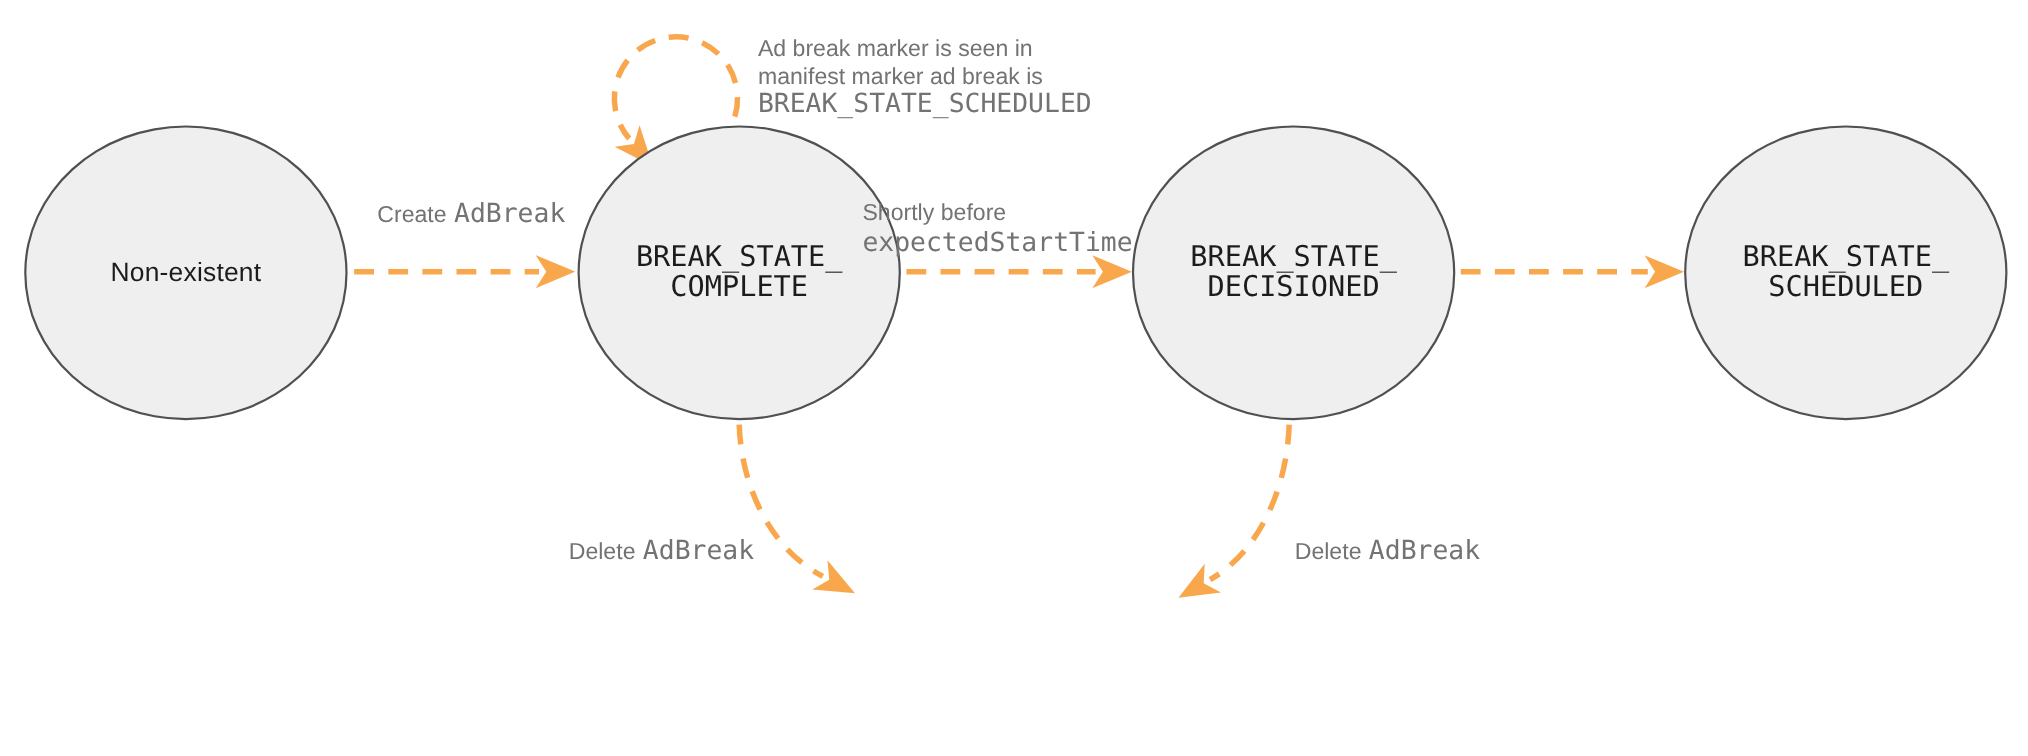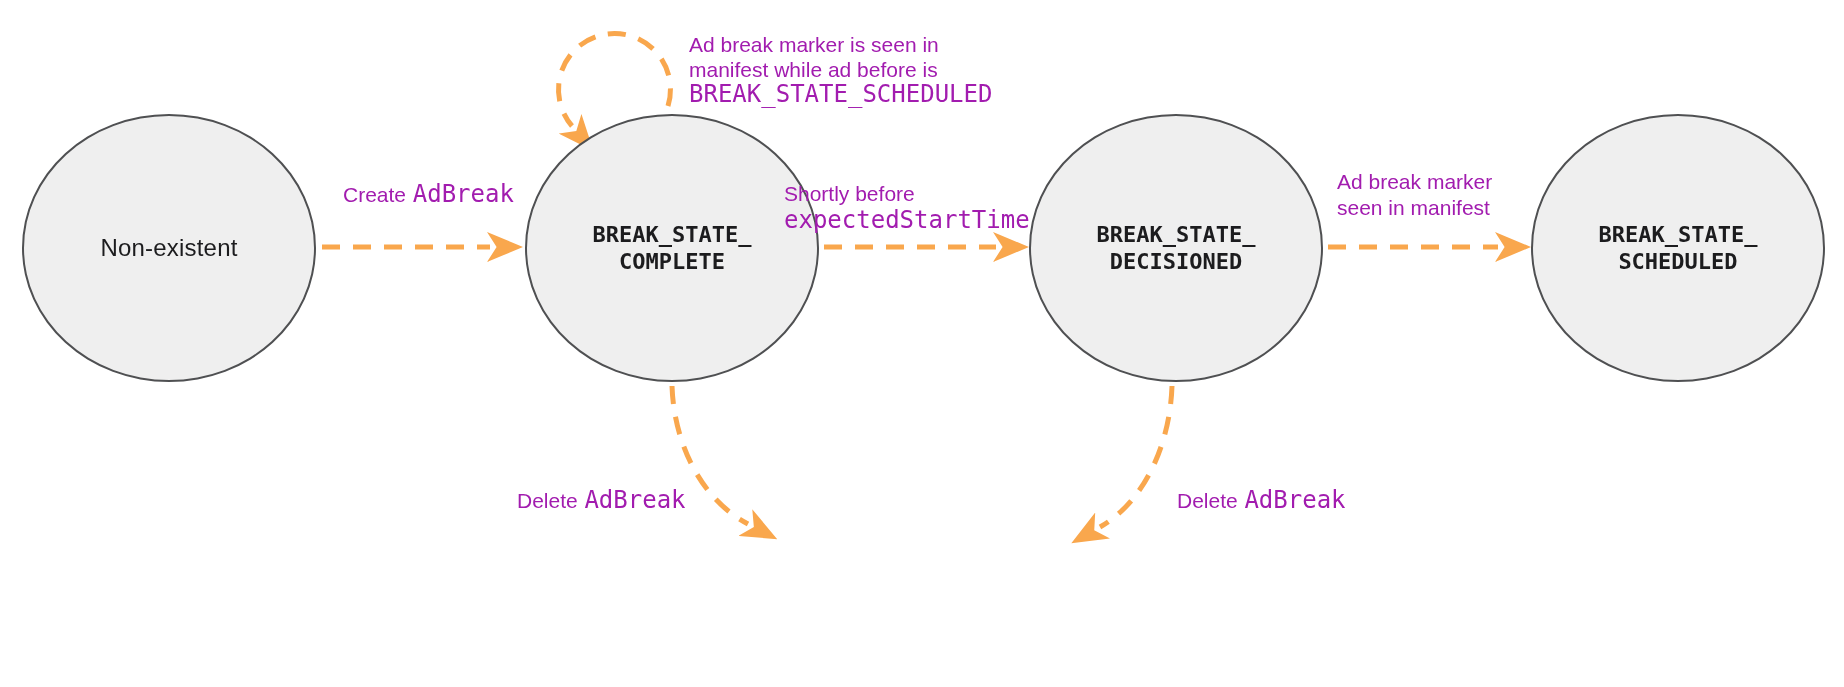--- a/index.html
+++ b/index.html
@@ -44,32 +44,32 @@
     z-index: 2;
   }
   .node-label-sans {
     font-family: "Liberation Sans", sans-serif;
     font-weight: normal;
     font-size: 24px;
     letter-spacing: 0.2px;
   }
   .node-label-mono {
     font-family: "DejaVu Sans Mono", monospace;
-    font-weight: bold;
-    font-size: 22px;
+    font-weight: normal;
+    font-size: 26px;
     line-height: 27px;
   }
   .node-label-mono span { display: block; }
   .edge-label {
     position: absolute;
     z-index: 3;
     font-size: 21px;
     line-height: 26px;
     white-space: nowrap;
-    color: #a21caf;
+    color: #737373;
   }
   .code {
     font-family: "DejaVu Sans Mono", monospace;
     font-size: 24px;
   }
   .code-inline { margin-left: 0.28em; }
   .lbl-line { display: block; }
 </style>
 </head>
 <body>
@@ -121,33 +121,29 @@
     </div>
   </div>
 
 
   <div class="edge-label" style="left:343px; top:181px;">
     <span>Create</span><span class="code code-inline">AdBreak</span>
   </div>
 
   <div class="edge-label" style="left:689px; top:32px; line-height:25px;">
     <span class="lbl-line">Ad break marker is seen in</span>
-    <span class="lbl-line">manifest while ad before is</span>
+    <span class="lbl-line">manifest marker ad break is</span>
     <span class="lbl-line code">BREAK_STATE_SCHEDULED</span>
   </div>
 
   <div class="edge-label" style="left:784px; top:169px;margin-top:12px;">
     <span class="lbl-line">Shortly before</span>
     <span class="lbl-line code">expectedStartTime</span>
   </div>
 
-  <div class="edge-label" style="left:1337px; top:169px;">
-    <span class="lbl-line">Ad break marker</span>
-    <span class="lbl-line">seen in manifest</span>
-  </div>
 
   <div class="edge-label" style="left:517px; top:487px;">
     <span>Delete</span><span class="code code-inline">AdBreak</span>
   </div>
 
   <div class="edge-label" style="left:1177px; top:487px;">
     <span>Delete</span><span class="code code-inline">AdBreak</span>
   </div>
 
 </div>

